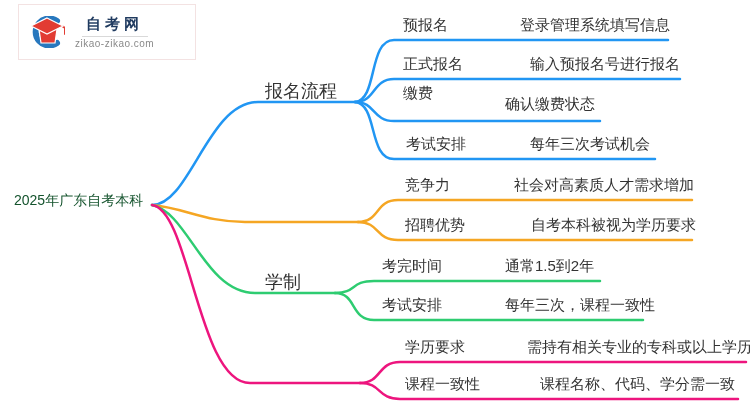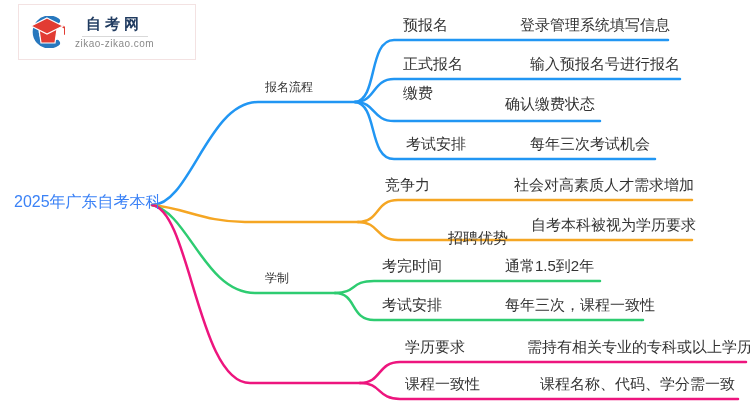--- a/index.html
+++ b/index.html
@@ -2,22 +2,22 @@
 <html><head>
 <meta charset="utf-8">
 <style>
   html,body{margin:0;padding:0;background:#fff;}
   #canvas{
     position:relative;width:750px;height:410px;background:#ffffff;overflow:hidden;
     font-family:"Liberation Sans","DejaVu Sans",sans-serif;color:#333;
   }
   #lines{position:absolute;left:0;top:0;width:750px;height:410px;}
   .lbl{position:absolute;white-space:nowrap;color:#333;}
-  .root-lbl{font-size:16px;color:#3b82f6;text-align:right;}
-  .branch-lbl{font-size:12px;}
+  .root-lbl{font-size:14px;color:#14532d;text-align:right;}
+  .branch-lbl{font-size:18px;}
   .node-lbl{font-size:15px;}
   .leaf-lbl{font-size:15px;}
   
   .logo-box{
     position:absolute;left:18px;top:4px;width:178px;height:56px;
     border:1px solid #f3e2e2;display:flex;align-items:center;box-sizing:border-box;
     background:#fff;
   }
   .logo-icon{margin-left:10px;flex:0 0 auto;}
   .logo-text{margin-left:10px;display:flex;flex-direction:column;align-items:center;}
@@ -74,23 +74,23 @@
 
   <div class="lbl node-lbl" style="left:403px;top:16px;">预报名</div>
   <div class="lbl leaf-lbl" style="left:520px;top:16px;">登录管理系统填写信息</div>
   <div class="lbl node-lbl" style="left:403px;top:55px;">正式报名</div>
   <div class="lbl leaf-lbl" style="left:530px;top:55px;">输入预报名号进行报名</div>
   <div class="lbl node-lbl" style="left:403px;top:84px;">缴费</div>
   <div class="lbl leaf-lbl" style="left:505px;top:95px;">确认缴费状态</div>
   <div class="lbl node-lbl" style="left:406px;top:135px;">考试安排</div>
   <div class="lbl leaf-lbl" style="left:530px;top:135px;">每年三次考试机会</div>
 
-  <div class="lbl node-lbl" style="left:385px;top:176px;">竞争力</div>
+  <div class="lbl node-lbl" style="left:405px;top:176px;">竞争力</div>
   <div class="lbl leaf-lbl" style="left:514px;top:176px;">社会对高素质人才需求增加</div>
-  <div class="lbl node-lbl" style="left:405px;top:229px;margin-left:43px;">招聘优势</div>
+  <div class="lbl node-lbl" style="left:405px;top:216px;">招聘优势</div>
   <div class="lbl leaf-lbl" style="left:531px;top:216px;">自考本科被视为学历要求</div>
 
   <div class="lbl node-lbl" style="left:382px;top:257px;">考完时间</div>
   <div class="lbl leaf-lbl" style="left:505px;top:257px;">通常1.5到2年</div>
   <div class="lbl node-lbl" style="left:382px;top:296px;">考试安排</div>
   <div class="lbl leaf-lbl" style="left:505px;top:296px;">每年三次，课程一致性</div>
 
   <div class="lbl node-lbl" style="left:405px;top:338px;">学历要求</div>
   <div class="lbl leaf-lbl" style="left:527px;top:338px;">需持有相关专业的专科或以上学历</div>
   <div class="lbl node-lbl" style="left:405px;top:375px;">课程一致性</div>

